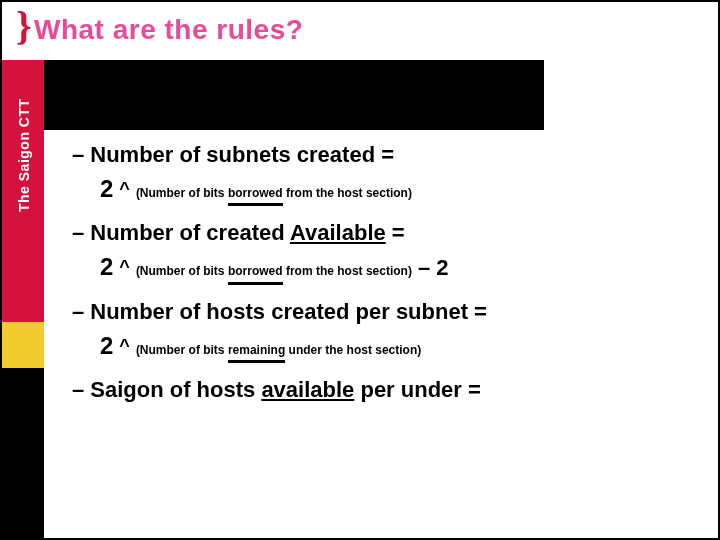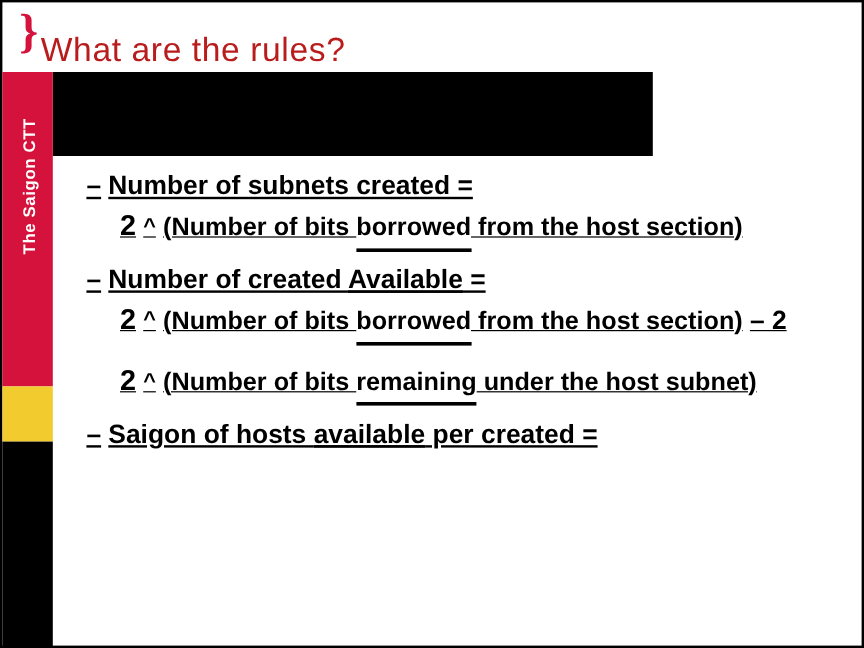--- a/index.html
+++ b/index.html
@@ -19,25 +19,25 @@
     position: absolute;
     top: 0px;
     left: 14px;
     font-size: 40px;
     font-weight: bold;
     color: #d5123b;
     font-family: Georgia, 'Times New Roman', serif;
   }
   .title {
     position: absolute;
-    top: 24px;
+    top: 12px;
     left: 32px;
     font-size: 28px;
-    font-weight: 400;
-    color: #b91c1c;
+    font-weight: 700;
+    color: #ec4899;
     letter-spacing: 0.5px;
   }
   .sidebar-red {
     position: absolute;
     left: 0; top: 58px;
     width: 42px; height: 262px;
     background: #d5123b;
     z-index: 2;
   }
   .sidebar-yellow {
@@ -74,21 +74,20 @@
     width: 500px; height: 70px;
     background: #000;
     z-index: 1;
   }
   .content {
     position: absolute;
     left: 70px;
     top: 140px;
     right: 4px;
     font-family: Arial, Helvetica, sans-serif;
-    text-decoration: underline;
   }
   .rule {
     margin-bottom: 4px;
   }
   .rule-head {
     font-size: 22px;
     font-weight: bold;
     color: #000;
     margin-bottom: 2px;
   }
@@ -96,21 +95,21 @@
   .avail { text-decoration: underline; }
   .formula {
     margin-left: 28px;
     font-size: 15px;
     font-weight: bold;
     line-height: 1.6;
     margin-bottom: 12px;
   }
   .base { font-size: 24px; font-weight: bold; margin-right: 6px; }
   .caret { font-size: 18px; font-weight: bold; margin-right: 6px; vertical-align: 2px; }
-  .exp { font-size: 21px; font-weight: bold; }
+  .exp { font-size: 12px; font-weight: bold; }
   .uword {
     display: inline-block;
     position: relative;
   }
   .uword::after {
     content: "";
     position: absolute;
     left: 0; right: 0;
     bottom: -3px;
     height: 3px;
@@ -146,25 +145,28 @@
     <div class="rule">
       <div class="rule-head">
         <span class="dash">–</span><span>Number of created </span><span class="avail">Available</span><span> =</span>
       </div>
       <div class="formula">
         <span class="base">2</span><span class="caret">^</span><span class="exp"><span>(Number of bits </span><span class="uword">borrowed</span><span> from the host section)</span></span><span class="minus2">– 2</span>
       </div>
     </div>
 
     <div class="rule">
+      <div class="rule-head">
+        <span class="dash">–</span><span>Number of  hosts created per subnet =</span>
+      </div>
       <div class="formula">
-        <span class="base">2</span><span class="caret">^</span><span class="exp"><span>(Number of bits </span><span class="uword">remaining</span><span> under  the host subnet)</span></span>
+        <span class="base">2</span><span class="caret">^</span><span class="exp"><span>(Number of bits </span><span class="uword">remaining</span><span> under  the host section)</span></span>
       </div>
     </div>
 
     <div class="rule">
       <div class="rule-head">
-        <span class="dash">–</span><span>Saigon of hosts </span><span class="avail">available</span><span> per created =</span>
+        <span class="dash">–</span><span>Saigon of hosts </span><span class="avail">available</span><span> per under =</span>
       </div>
     </div>
 
   </div>
 </div>
 
 </body></html>

